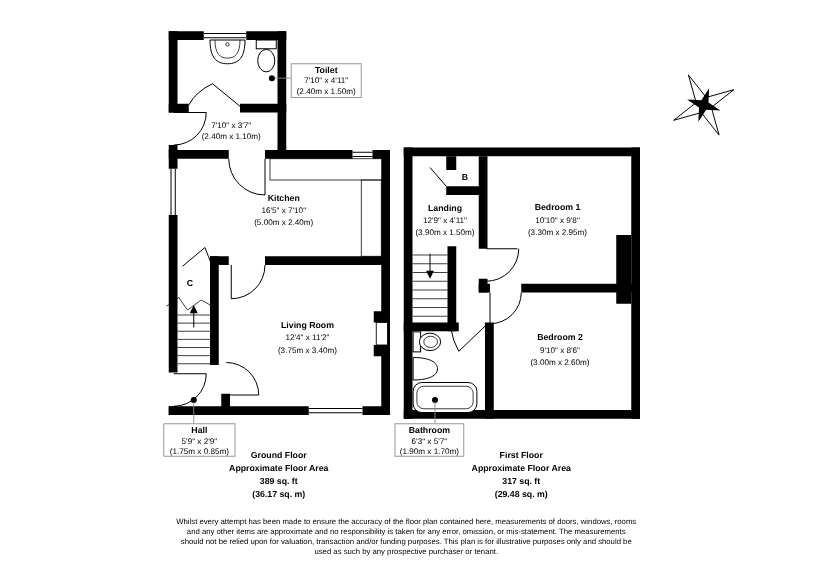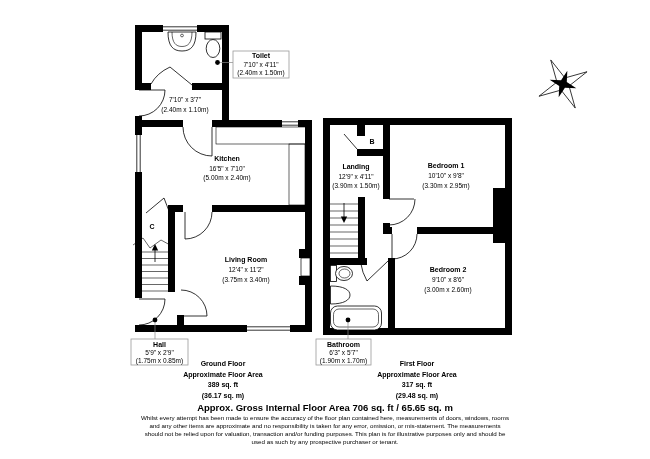--- a/index.html
+++ b/index.html
@@ -234,16 +234,15 @@
 
   <g transform="translate(563,84) rotate(18)">
     <g transform="rotate(45)">
       <path d="M0,-27 L4.5,-4.5 L27,0 L4.5,4.5 L0,27 L-4.5,4.5 L-27,0 L-4.5,-4.5 Z" fill="#fff" stroke="#000" stroke-width="0.7"></path>
     </g>
     <path d="M0,-14 L3,-3 L14,0 L3,3 L0,14 L-3,3 L-14,0 L-3,-3 Z" fill="#000"></path>
     <circle cx="0" cy="0" r="1.5" fill="#000"></circle>
   </g>
 </svg>
 
-<div id="footer-title">Approx. Gross Internal Floor Area 706 sq. ft / 65.65 sq. m</div>
 <div id="disclaimer">Whilst every attempt has been made to ensure the accuracy of the floor plan contained here, measurements of doors, windows, rooms and any other items are approximate and no responsibility is taken for any error, omission, or mis-statement. The measurements should not be relied upon for valuation, transaction and/or funding purposes. This plan is for illustrative purposes only and should be used as such by any prospective purchaser or tenant.</div>
 
 </div>
 
 </body></html>

